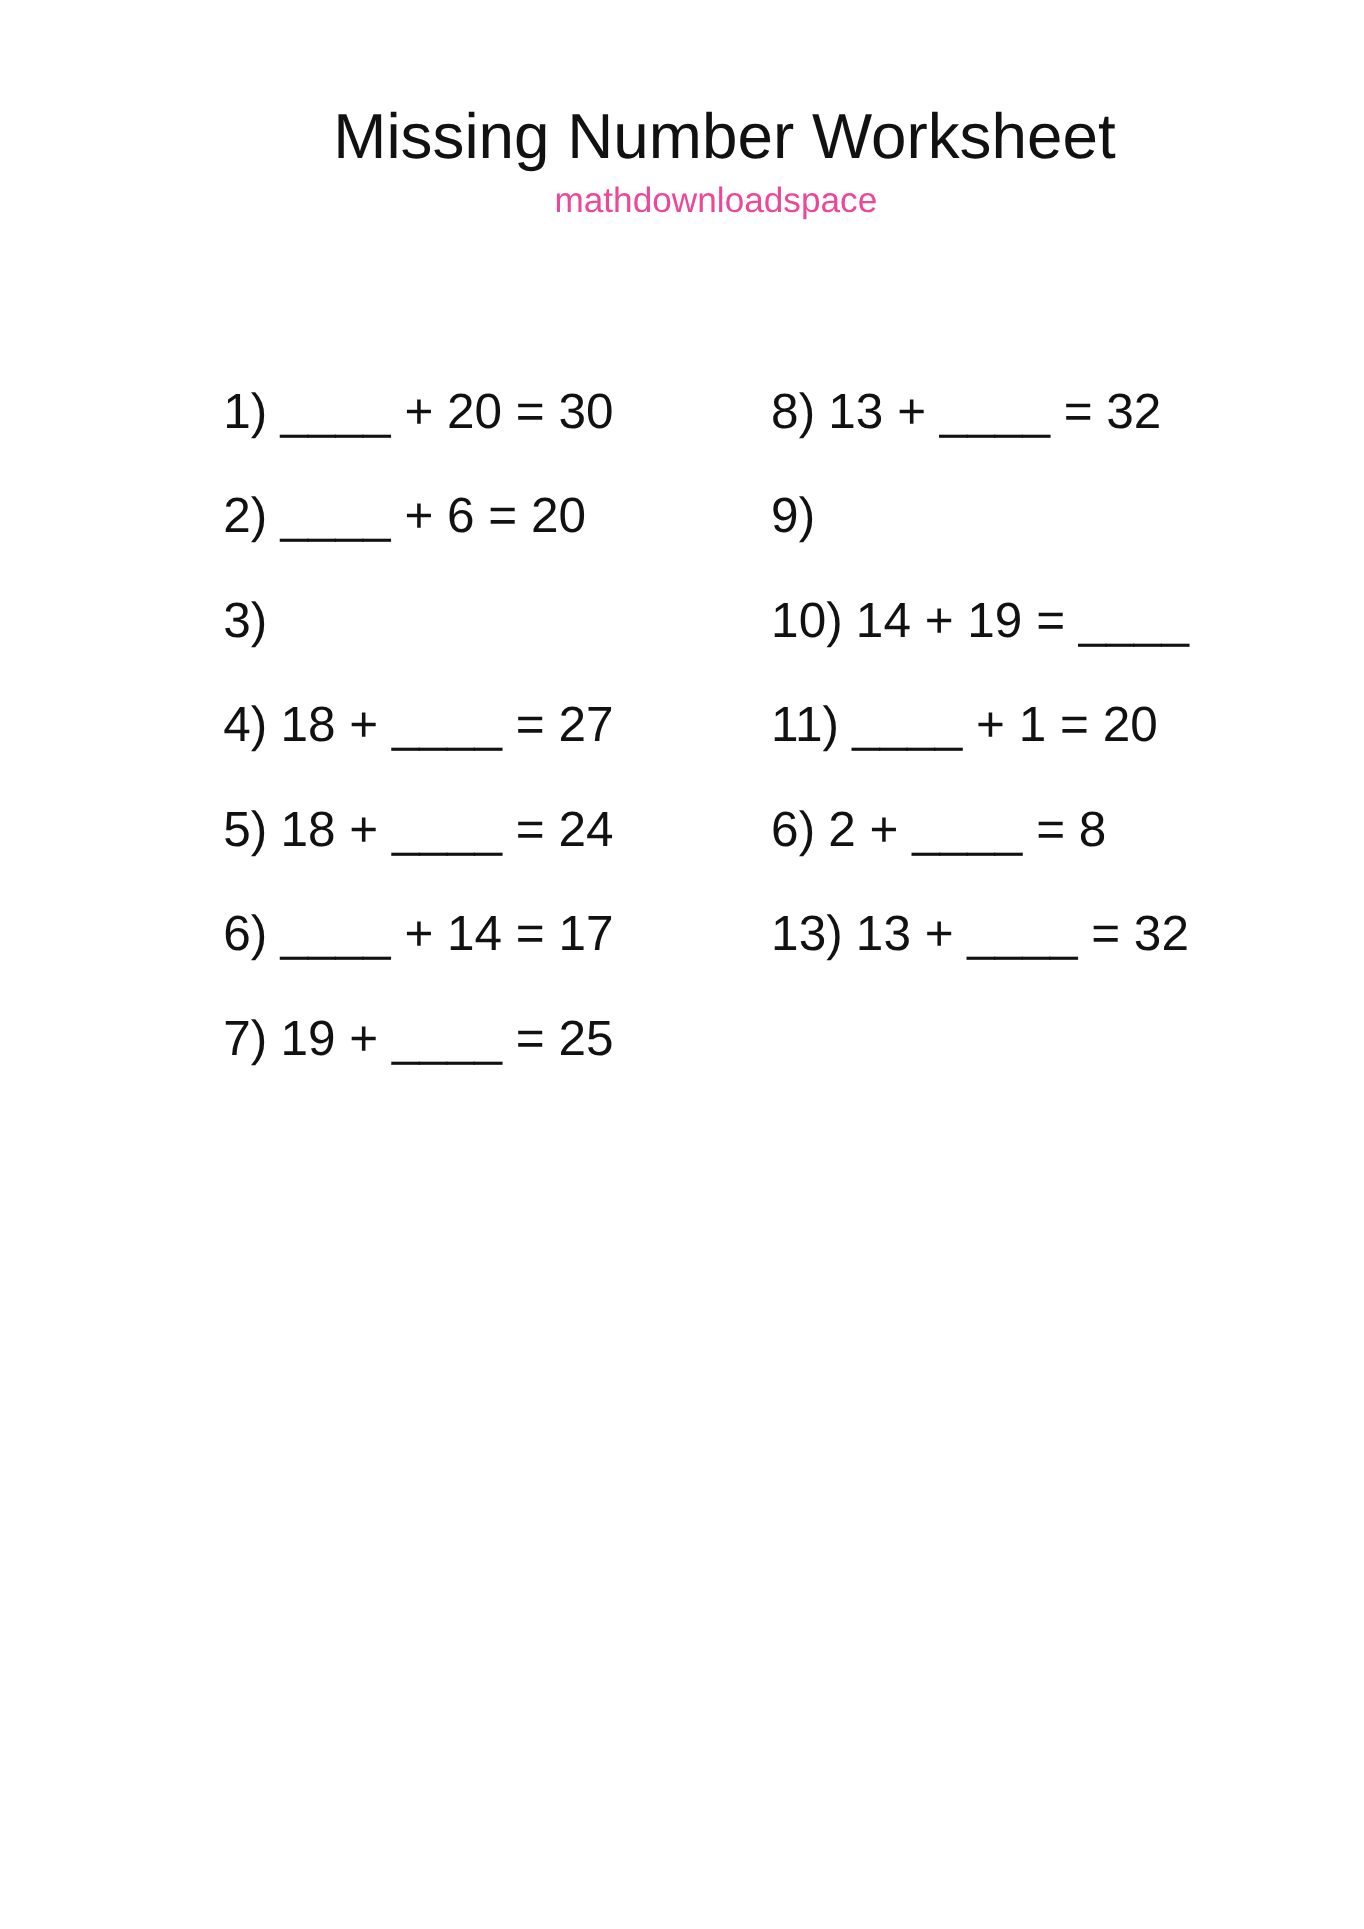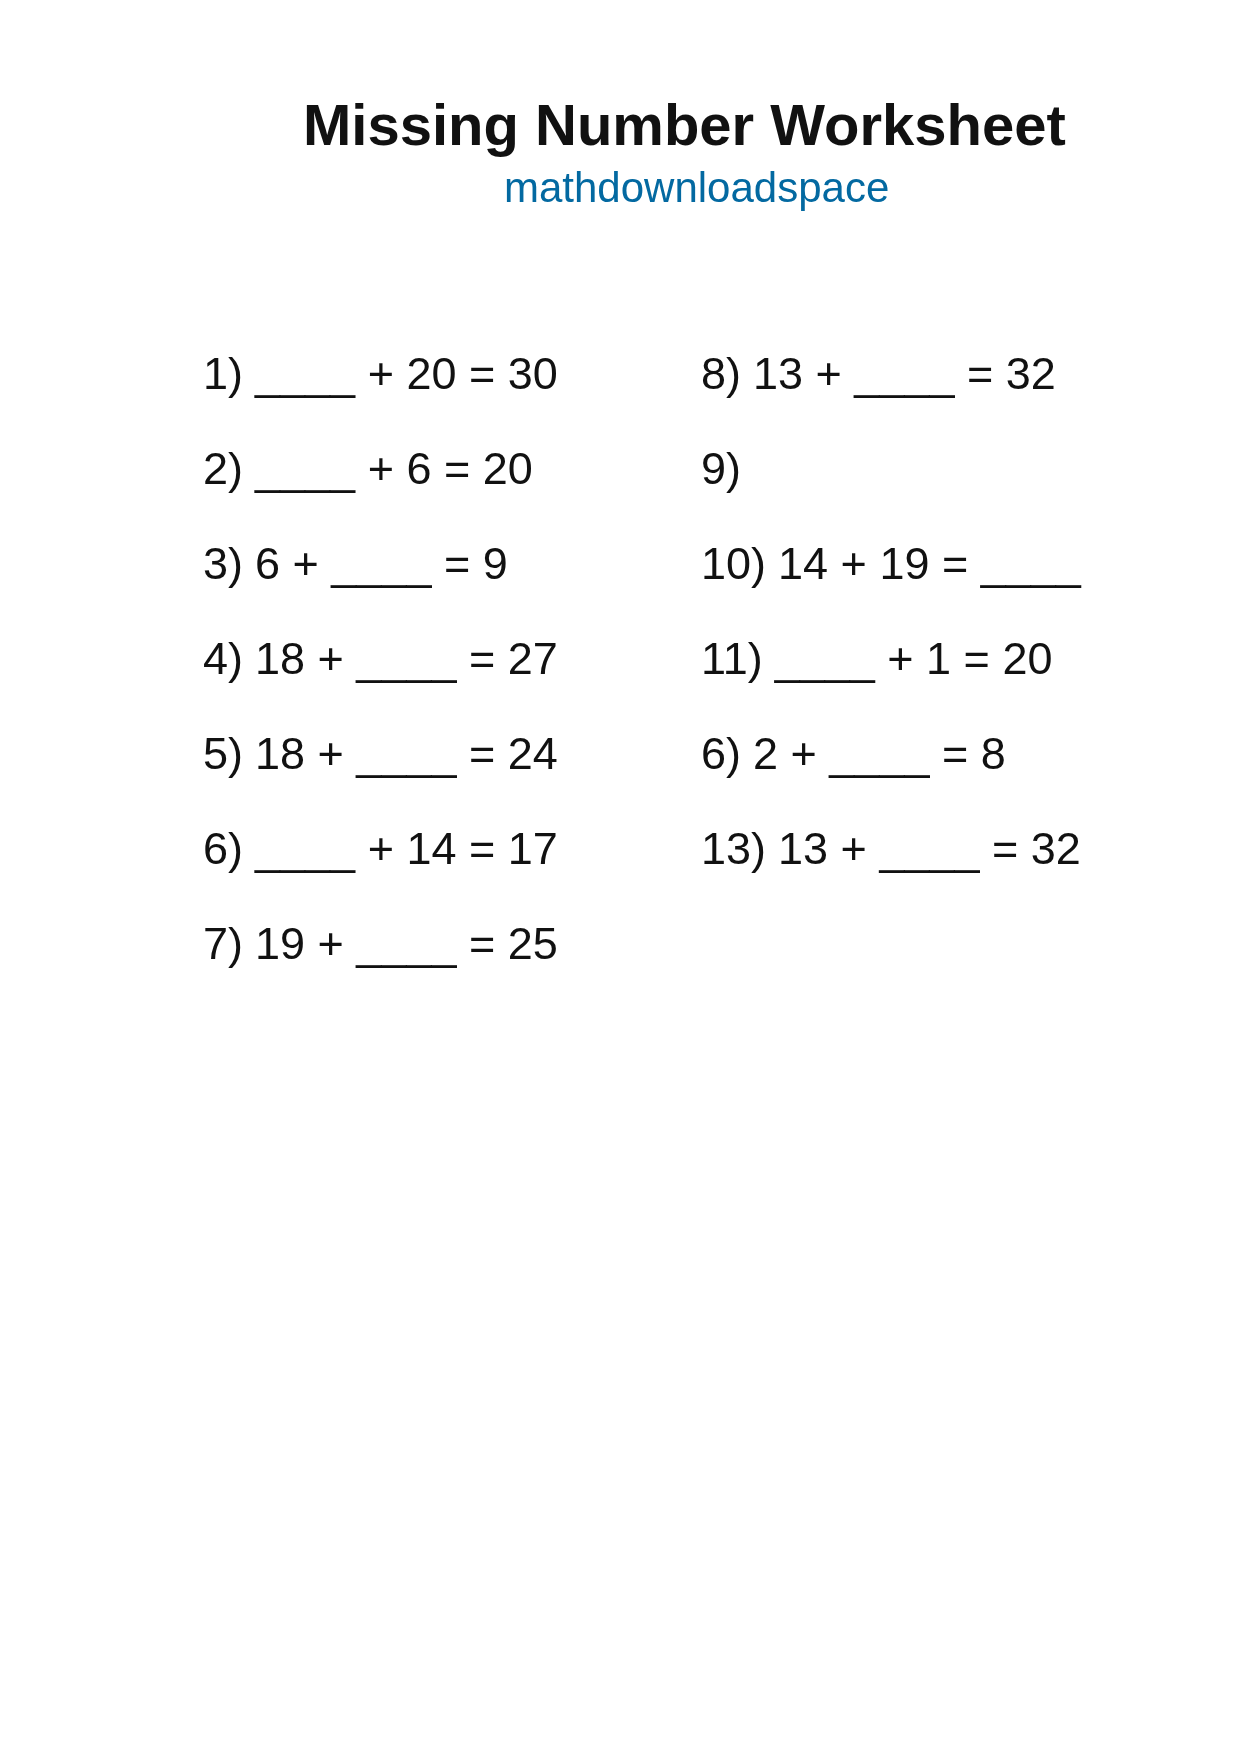--- a/index.html
+++ b/index.html
@@ -15,32 +15,32 @@
     font-family: "Liberation Sans", "DejaVu Sans", sans-serif;
     color: #111111;
     overflow: hidden;
   }
   .title {
     position: absolute;
     left: 303px;
     top: 90px;
     font-size: 58px;
     line-height: 1.2;
-    font-weight: 700;
+    font-weight: 400;
     color: #111111;
     white-space: nowrap;
   }
   .subtitle {
     position: absolute;
     left: 504px;
     top: 163px;
-    font-size: 42px;
+    font-size: 32px;
     line-height: 1.2;
     font-weight: 400;
-    color: #0369a1;
+    color: #ec4899;
     white-space: nowrap;
   }
   .problems {
     position: absolute;
     left: 203px;
     top: 326px;
     display: flex;
     flex-direction: row;
   }
   .col {
@@ -77,21 +77,20 @@
       <div class="problem">
         <span class="num">1)</span>
         <span class="expr">____ + 20 = 30</span>
       </div>
       <div class="problem">
         <span class="num">2)</span>
         <span class="expr">____ + 6 = 20</span>
       </div>
       <div class="problem">
         <span class="num">3)</span>
-        <span class="expr">6 + ____ = 9</span>
       </div>
       <div class="problem">
         <span class="num">4)</span>
         <span class="expr">18 + ____ = 27</span>
       </div>
       <div class="problem">
         <span class="num">5)</span>
         <span class="expr">18 + ____ = 24</span>
       </div>
       <div class="problem">

